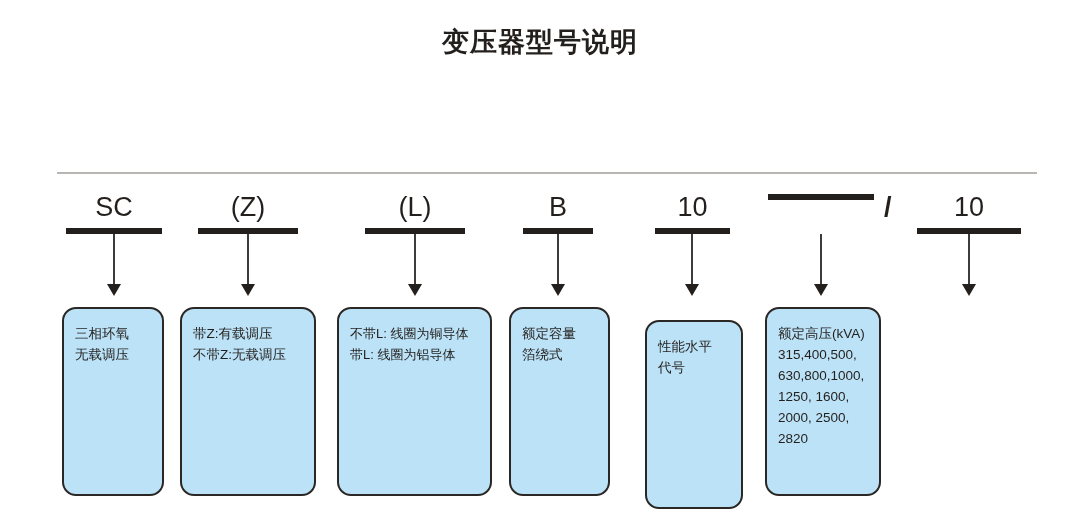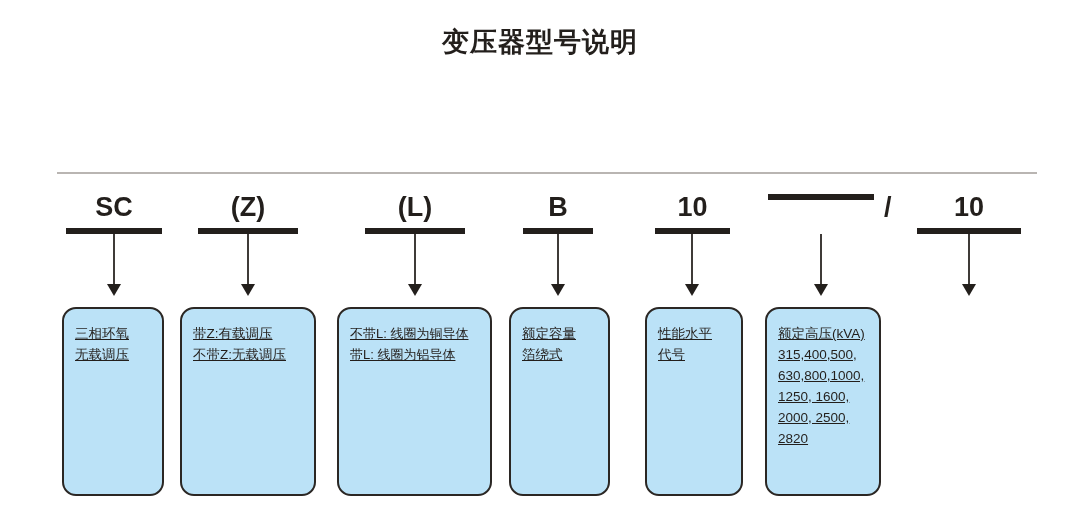--- a/index.html
+++ b/index.html
@@ -32,21 +32,21 @@
     width:980px;height:0;
     border-top:2px solid #b9b5b2;
   }
   
   .code-cell{
     position:absolute;
     text-align:center;
   }
   .code-label{
     font-size:27px;
-    font-weight:bold;
+    font-weight:normal;
     color:#231f1c;
     line-height:34px;
     white-space:nowrap;
   }
   .code-underline{
     height:6px;
     background:#231f1c;
     margin-top:4px;
   }
   .slash{
@@ -77,21 +77,20 @@
     border:2px solid #2b2724;
     border-radius:14px;
     padding:14px 10px 10px 11px;
     overflow:hidden;
   }
   .desc-line{
     font-size:13.5px;
     line-height:21px;
     color:#231f1c;
     white-space:nowrap;
-    text-decoration:underline;
   }
   .desc-line.sm{font-size:13px;}
 </style>
 </head>
 <body>
 
 <div id="diagram">
 
   <div class="title">变压器型号说明</div>
 
@@ -160,21 +159,21 @@
   <div class="desc-box" style="left:337px;top:307px;width:155px;height:189px;">
     <div class="desc-line sm">不带L: 线圈为铜导体</div>
     <div class="desc-line sm">带L: 线圈为铝导体</div>
   </div>
 
   <div class="desc-box" style="left:509px;top:307px;width:101px;height:189px;">
     <div class="desc-line">额定容量</div>
     <div class="desc-line">箔绕式</div>
   </div>
 
-  <div class="desc-box" style="left:645px;top:307px;width:98px;height:189px;">
+  <div class="desc-box" style="left:645px;top:320px;width:98px;height:189px;">
     <div class="desc-line">性能水平</div>
     <div class="desc-line">代号</div>
   </div>
 
   <div class="desc-box" style="left:765px;top:307px;width:116px;height:189px;">
     <div class="desc-line">额定高压(kVA)</div>
     <div class="desc-line">315,400,500,</div>
     <div class="desc-line">630,800,1000,</div>
     <div class="desc-line">1250, 1600,</div>
     <div class="desc-line">2000, 2500,</div>

